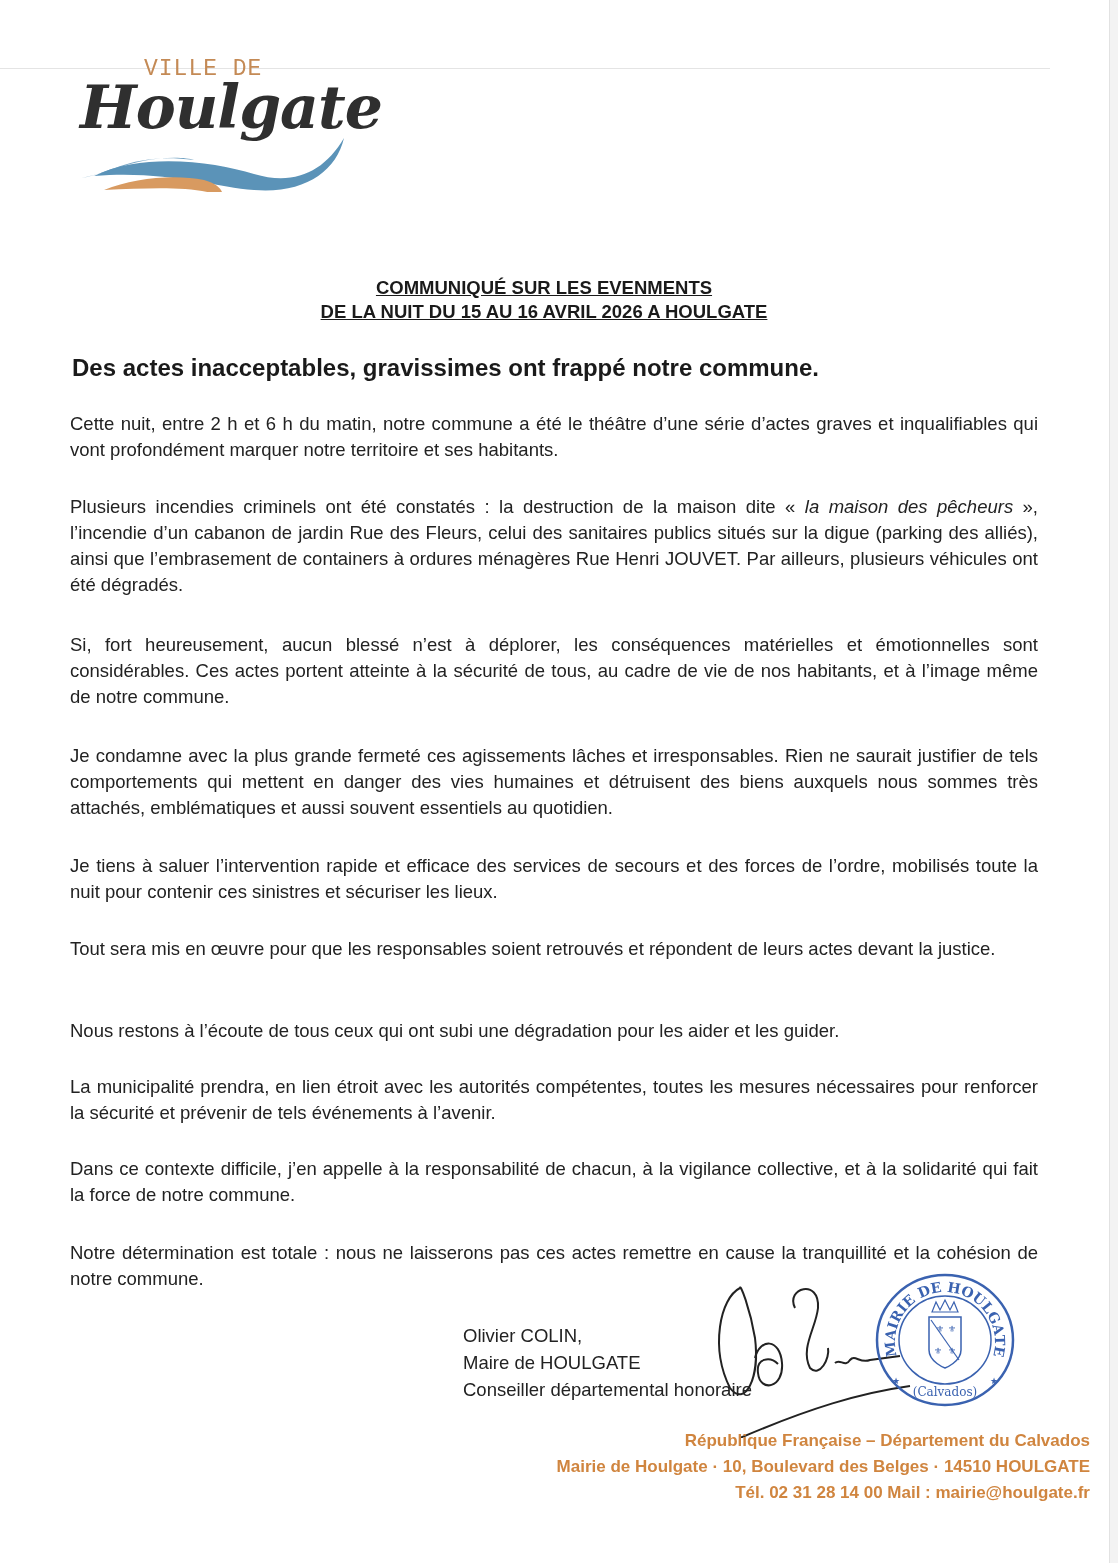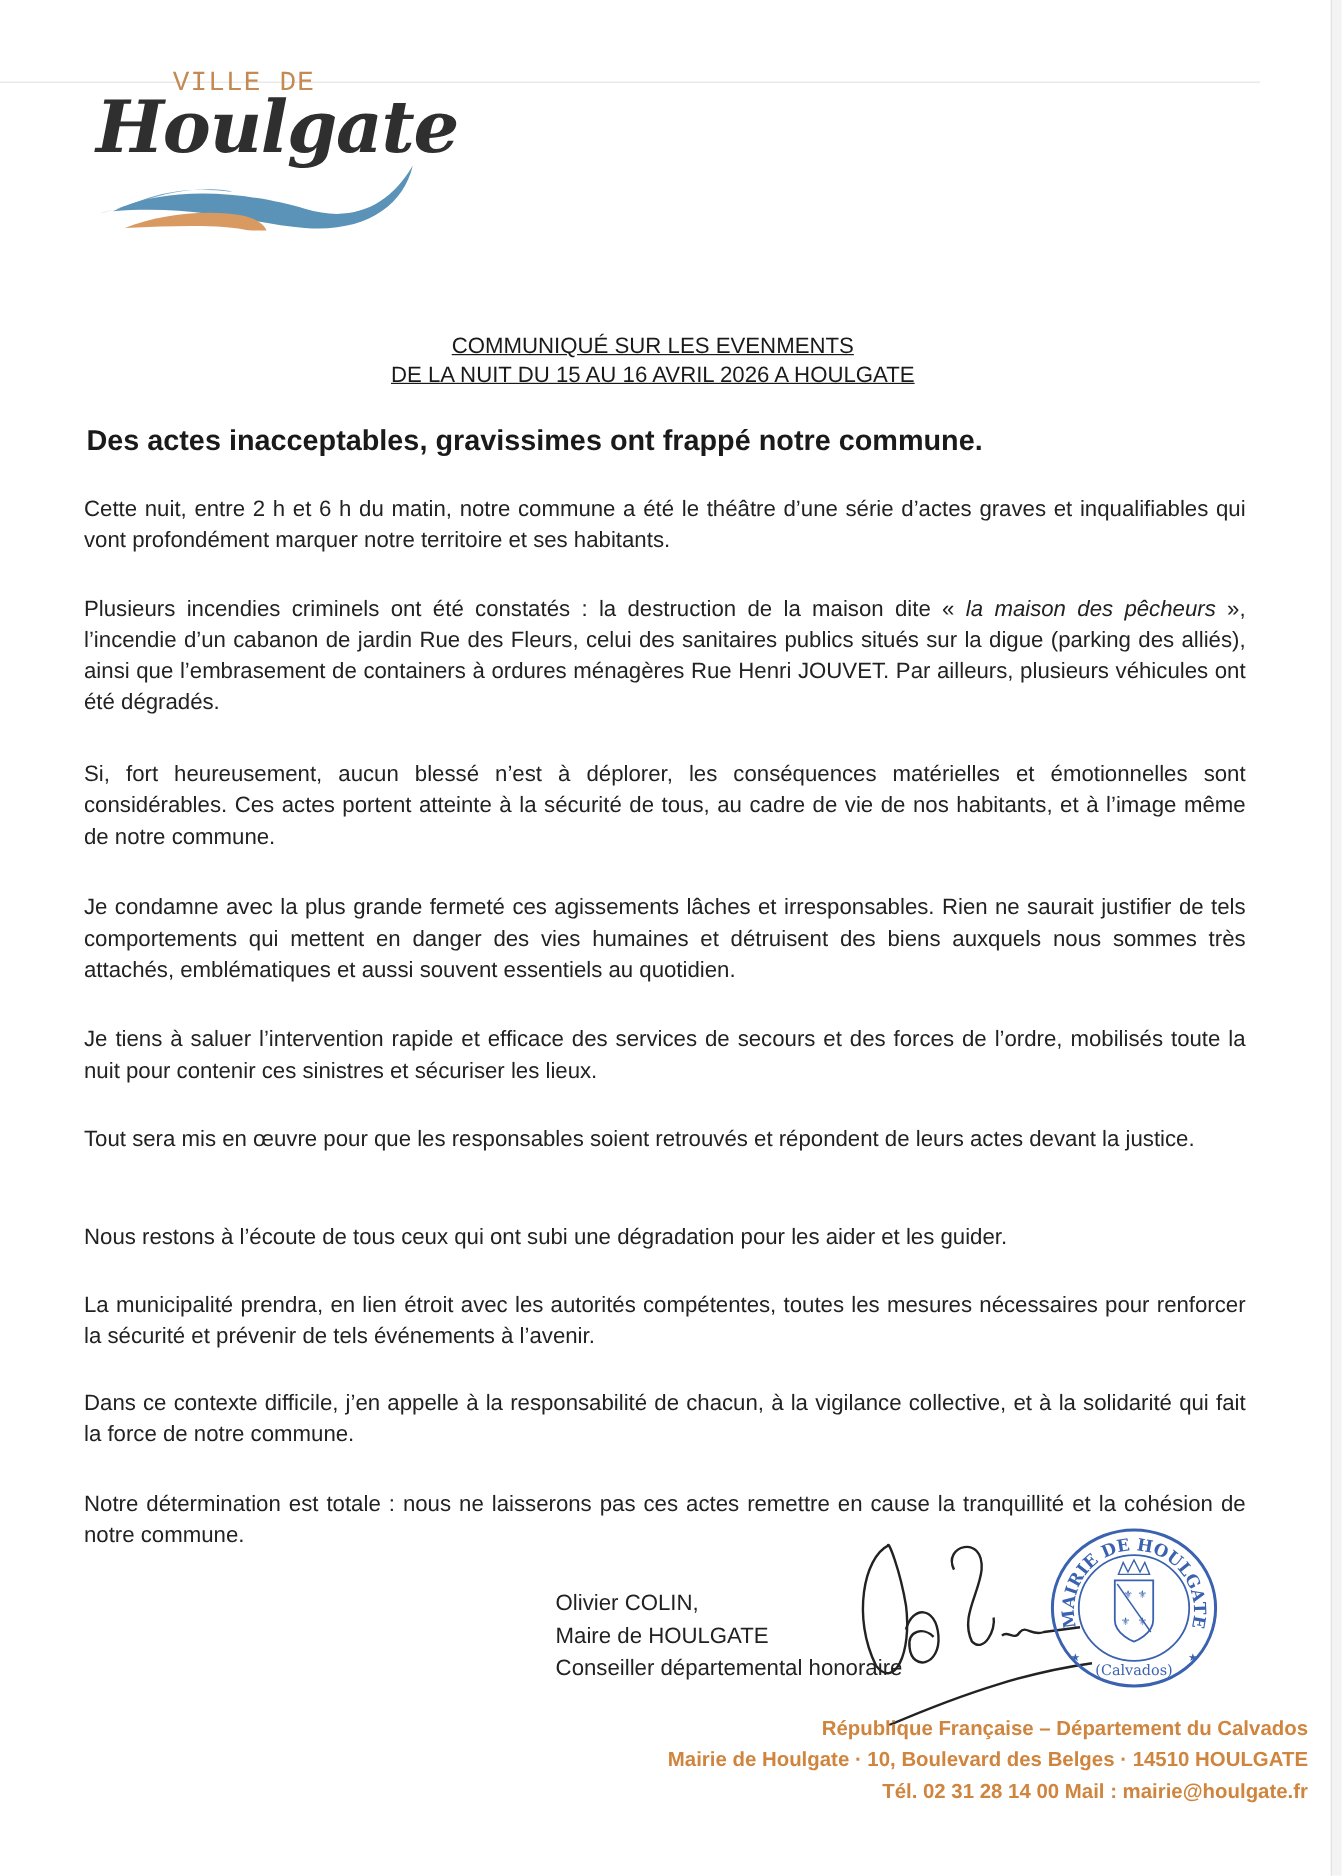--- a/index.html
+++ b/index.html
@@ -6,21 +6,21 @@
   body {
     width: 1118px; height: 1563px; background: #ffffff; position: relative; overflow: hidden;
     font-family: "Liberation Sans", "DejaVu Sans", sans-serif; color: #1f1f1f;
   }
   .right-edge { position: absolute; top: 0; right: 0; width: 8px; height: 1563px; background: #f3f3f3; border-left: 1px solid #e2e2e2; }
   .top-rule { position: absolute; top: 68px; left: 0; width: 1050px; height: 1px; background: #e4e4e4; }
   .logo { position: absolute; left: 74px; top: 52px; width: 290px; height: 140px; }
   .logo .ville { position: absolute; left: 70px; top: 4px; font-size: 23px; letter-spacing: 1px; color: #c48a55; font-family: Liberation Mono, monospace; }
   .logo .name { position: absolute; left: 6px; top: 20px; font-size: 60px; font-style: italic; font-weight: bold; color: #2f2f2f; font-family: "DejaVu Serif", serif; letter-spacing: -1px; }
   .logo svg { position: absolute; left: 0; top: 60px; }
-  .title { position: absolute; top: 276px; left: 0; width: 1088px; text-align: center; font-weight: normal; font-size: 18.5px; line-height: 24px; text-decoration: underline; color: #1a1a1a; }
+  .title { position: absolute; top: 276px; left: 0; width: 1088px; text-align: center; font-weight: bold; font-size: 18.5px; line-height: 24px; text-decoration: underline; color: #1a1a1a; }
   .lead { position: absolute; top: 354px; left: 72px; font-weight: bold; font-size: 24px; color: #1a1a1a; }
   .para { position: absolute; left: 70px; width: 968px; font-size: 18.5px; line-height: 26px; color: #222; text-align: justify; }
   .para i { font-style: italic; }
   .sig { position: absolute; left: 463px; top: 1322px; font-size: 18.5px; line-height: 27px; color: #222; }
   .signature { position: absolute; left: 700px; top: 1268px; }
   .stamp { position: absolute; left: 874px; top: 1272px; width: 142px; height: 136px; }
   .footer { position: absolute; top: 1428px; left: 0; width: 1090px; text-align: right; color: #d0853f; font-weight: bold; font-size: 17px; line-height: 26px; }
 </style>
 </head>
 <body>

